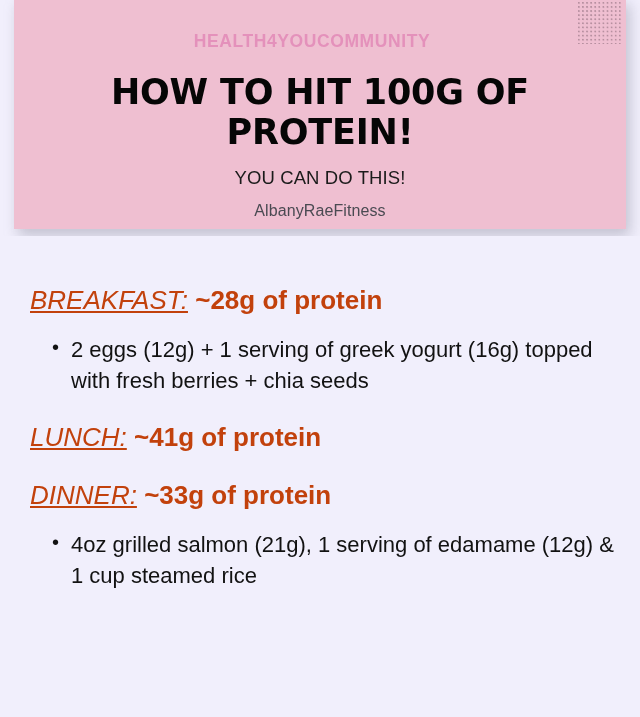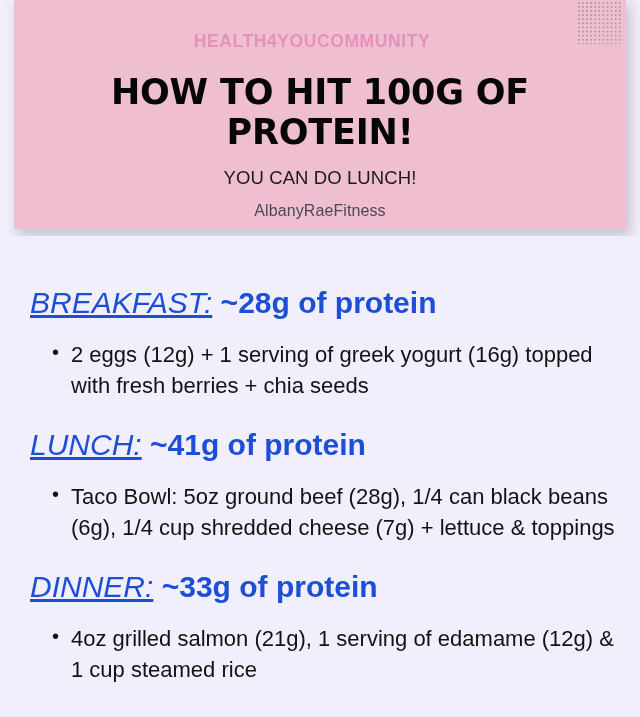--- a/index.html
+++ b/index.html
@@ -125,23 +125,23 @@
 
   .meal-block {
     padding: 0 18px 0 30px;
   }
   .meal-block.b1 { margin-top: 49px; }
   .meal-block.b2 { margin-top: 26px; }
   .meal-block.b3 { margin-top: 26px; }
 
   .meal-heading {
     font-family: "Liberation Sans", sans-serif;
-    font-size: 30px;
+    font-size: 26px;
     line-height: 1.22;
-    color: #1d4ed8;
+    color: #c2410c;
     white-space: nowrap;
   }
   .meal-label {
     font-style: italic;
     font-weight: 400;
     text-decoration: underline;
     text-underline-offset: 2px;
   }
   .meal-amount {
     font-weight: 700;
@@ -180,43 +180,40 @@
 
   <div class="header-shadow"></div>
 
   <div class="header-card">
     <div class="dot-grid"></div>
 
     <div class="brand-line">HEALTH4YOUCOMMUNITY</div>
 
     <div class="main-title">HOW TO HIT 100G OF PROTEIN!</div>
 
-    <div class="sub-title">YOU CAN DO LUNCH!</div>
+    <div class="sub-title">YOU CAN DO THIS!</div>
 
     <div class="handle">AlbanyRaeFitness</div>
   </div>
 
   <div class="plan-body">
 
     <div class="meal-block b1">
       <div class="meal-heading">
         <span class="meal-label">BREAKFAST:</span><span>&nbsp;</span><span class="meal-amount">~28g of protein</span>
       </div>
       <ul class="meal-items">
         <li>2 eggs (12g) + 1 serving of greek yogurt (16g) topped with fresh berries + chia seeds</li>
       </ul>
     </div>
 
     <div class="meal-block b2">
       <div class="meal-heading">
         <span class="meal-label">LUNCH:</span><span>&nbsp;</span><span class="meal-amount">~41g of protein</span>
       </div>
-      <ul class="meal-items">
-        <li>Taco Bowl: 5oz ground beef (28g), 1/4 can black beans (6g), 1/4 cup shredded cheese (7g) + lettuce &amp; toppings</li>
-      </ul>
     </div>
 
     <div class="meal-block b3">
       <div class="meal-heading">
         <span class="meal-label">DINNER:</span><span>&nbsp;</span><span class="meal-amount">~33g of protein</span>
       </div>
       <ul class="meal-items">
         <li>4oz grilled salmon (21g), 1 serving of edamame (12g) &amp; 1 cup steamed rice</li>
       </ul>
     </div>

